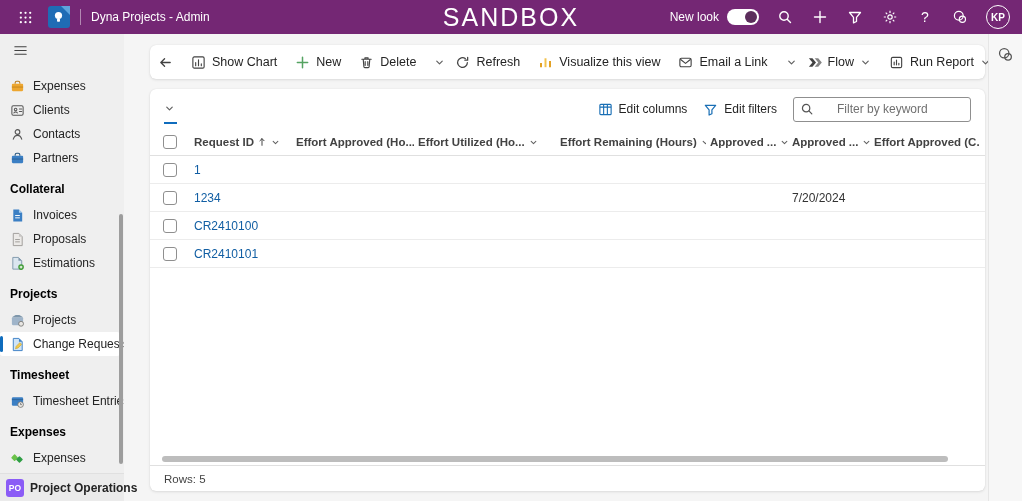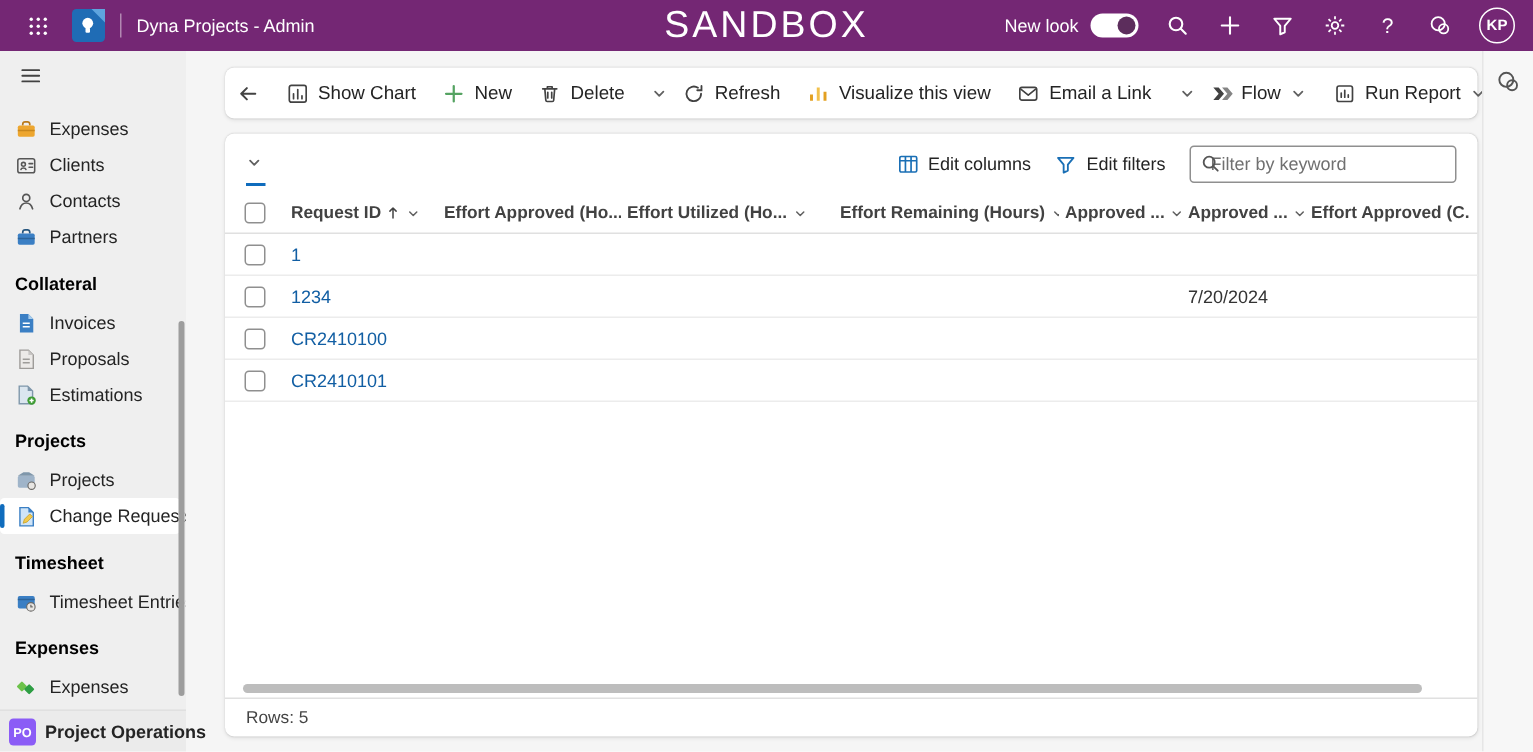--- a/index.html
+++ b/index.html
@@ -68,21 +68,21 @@
   
   .gridcard { width:835px; height:402px; margin-top:10px; display:flex; flex-direction:column; }
   .view-header { height:40px; display:flex; align-items:center; padding:0 14px; flex:none; }
   .view-title-wrap { display:flex; align-items:center; gap:6px; border-bottom:2.5px solid #0f6cbd;
     padding:8px 2px 8px 0; cursor:pointer; }
   .view-title { font-size:15px; font-weight:700; color:#242424; white-space:nowrap; }
   .vh-right { margin-left:auto; display:flex; align-items:center; gap:16px; }
   .vh-link { display:flex; align-items:center; gap:6px; font-size:12px; color:#242424; cursor:pointer; white-space:nowrap; }
   .vh-link svg { width:15px; height:15px; }
   .kw-box { position:relative; }
-  .kw-box input { width:178px; height:25px; border:1px solid #8f8f8f; border-radius:3px; padding:0 6px 0 13px;
+  .kw-box input { width:178px; height:25px; border:1px solid #8f8f8f; border-radius:3px; padding:0 6px 0 43px;
     font-size:12px; font-family:inherit; color:#c2410c; outline:none; background:#fff; }
   .kw-box input::placeholder { color:#707070; }
   .kw-box .kw-search { position:absolute; left:7px; top:5px; width:14px; height:14px; color:#555; }
   .kw-box .kw-search svg { width:14px; height:14px; }
 
   
   .tbl-header { display:flex; align-items:center; height:27px; border-bottom:1px solid #e0e0e0; flex:none; }
   .cb-cell { width:40px; flex:none; display:flex; align-items:center; justify-content:center; }
   .checkbox { width:14px; height:14px; border:1px solid #8f8f8f; border-radius:3px; background:#fff; cursor:pointer; }
   .hdr-cell { display:flex; align-items:center; gap:3px; font-size:11.5px; font-weight:700; color:#424242;

